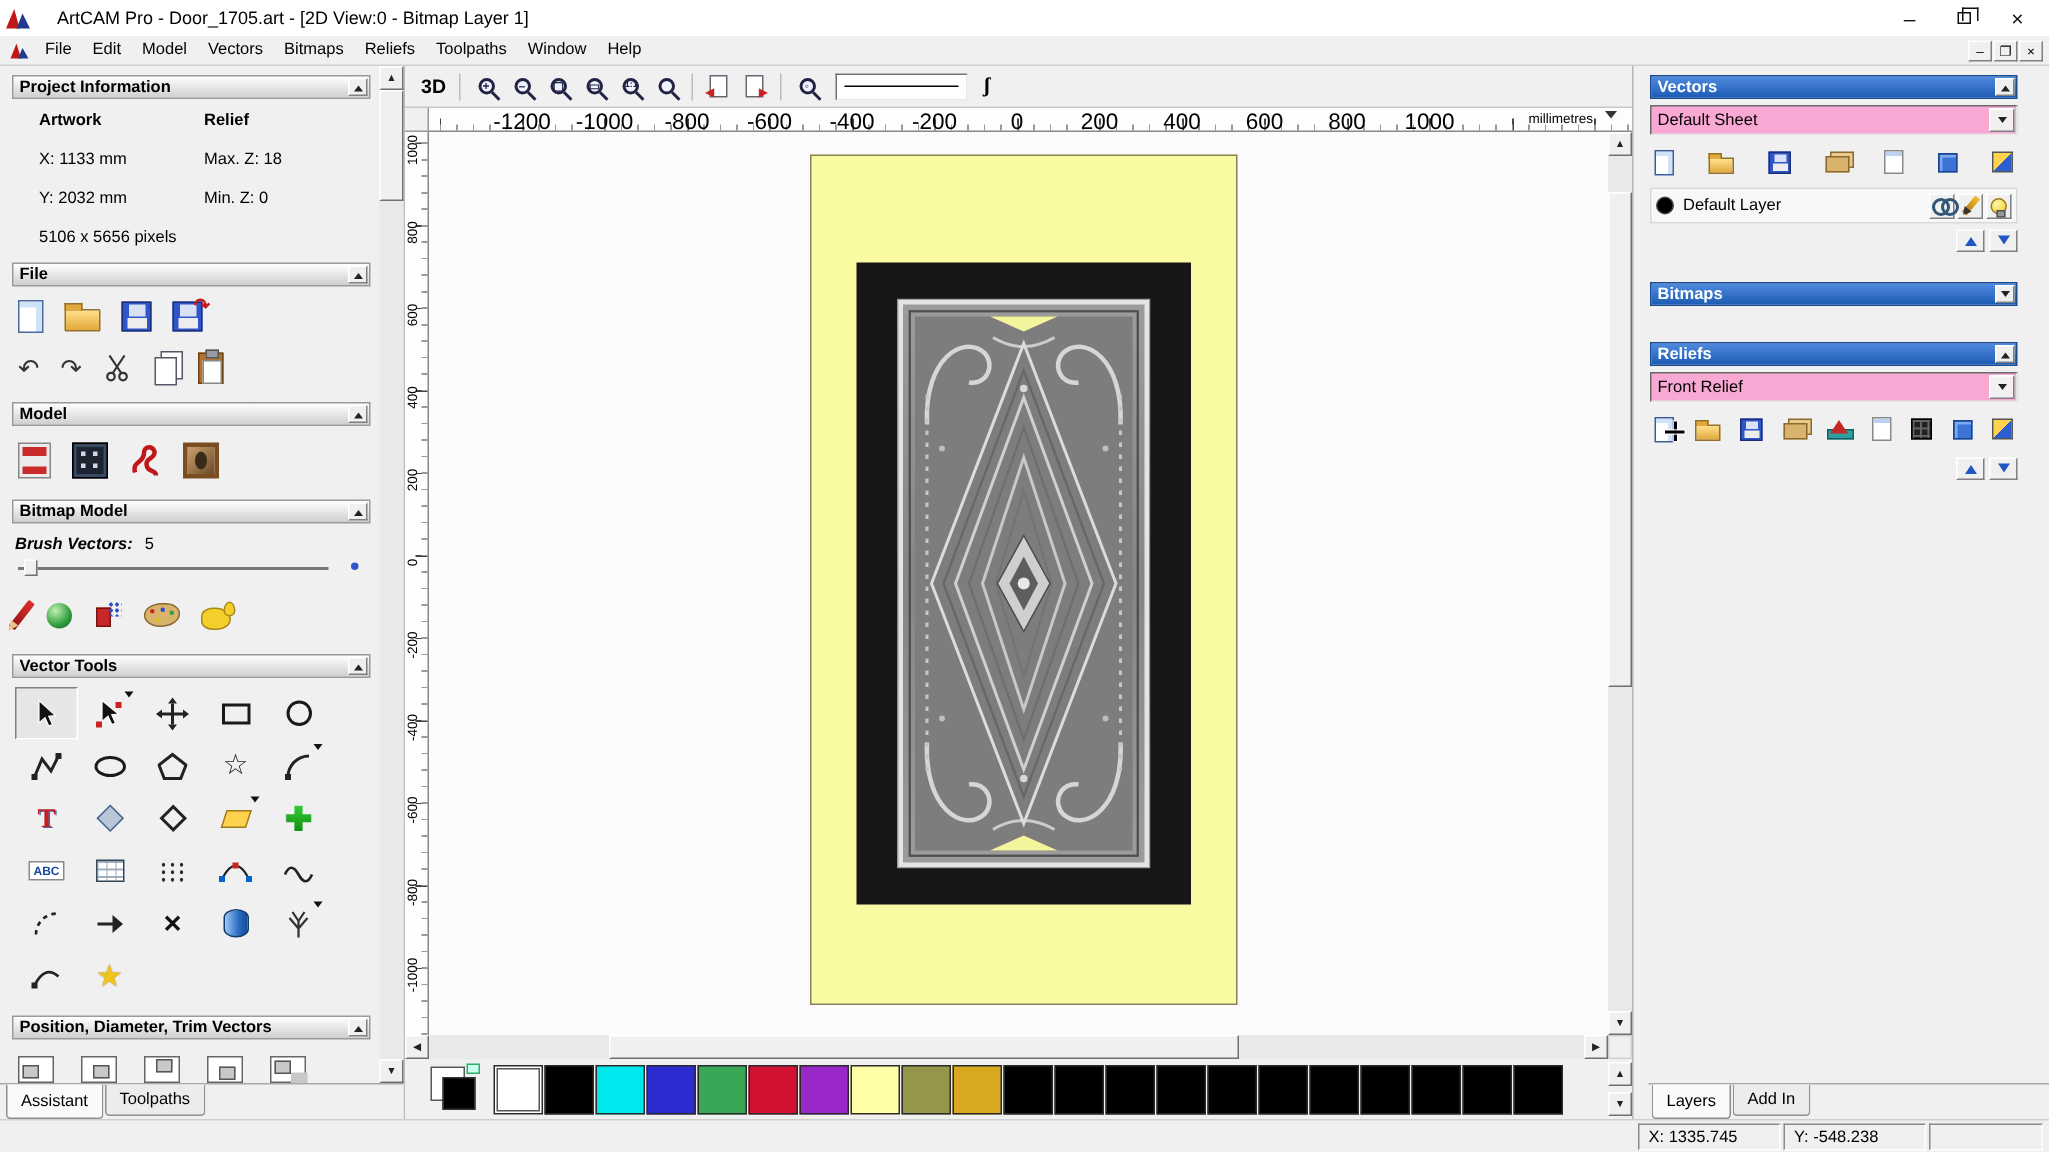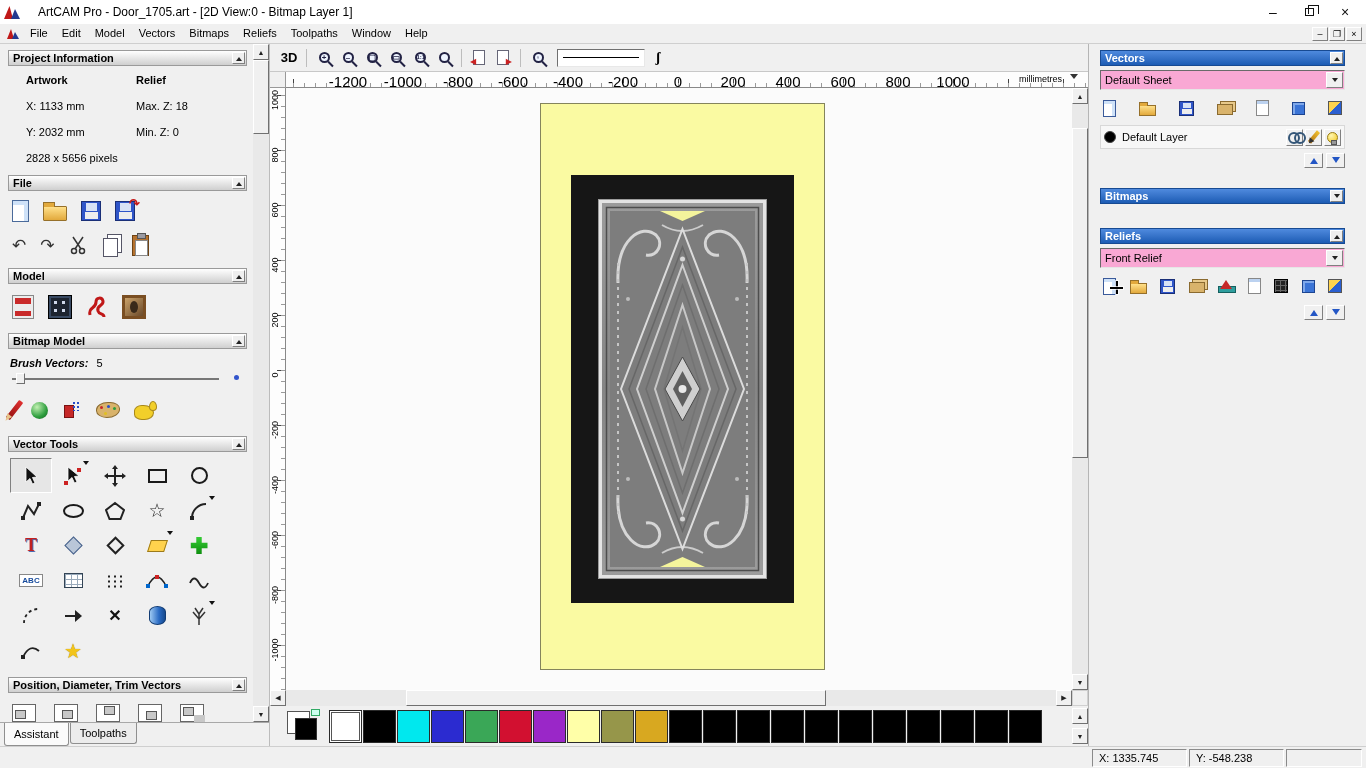--- a/index.html
+++ b/index.html
@@ -254,21 +254,21 @@
               <span class="tri-up-s"></span>
             </span>
         </div>
         <div class="pi">
           <span class="bold">Artwork</span>
           <span class="bold">Relief</span>
           <span>X: 1133 mm</span>
           <span>Max. Z: 18</span>
           <span>Y: 2032 mm</span>
           <span>Min. Z: 0</span>
-          <span class="span2">2828 x 5656 pixels</span>
+          <span class="span2">5106 x 5656 pixels</span>
         </div>
 
         <div class="sec-h">
           <span>File</span>
           <span class="cbtn">
               <span class="tri-up-s"></span>
             </span>
         </div>
         <div class="irow">
           <span class="b-doc"></span>
@@ -761,20 +761,24 @@
       </div>
       <div class="updown">
         <span class="ud-btn">
             <span class="tri-up-b"></span>
           </span>
         <span class="ud-btn">
             <span class="tri-dn-b"></span>
           </span>
       </div>
 
+      <div class="rp-tabs">
+        <div class="tab active">Layers</div>
+        <div class="tab">Add In</div>
+      </div>
     </div>
   </div>
 
   <div class="statusbar">
     <div class="st-spacer"></div>
     <div class="st-cell">X: 1335.745</div>
     <div class="st-cell">Y: -548.238</div>
     <div class="st-cell st-empty"></div>
   </div>
 

